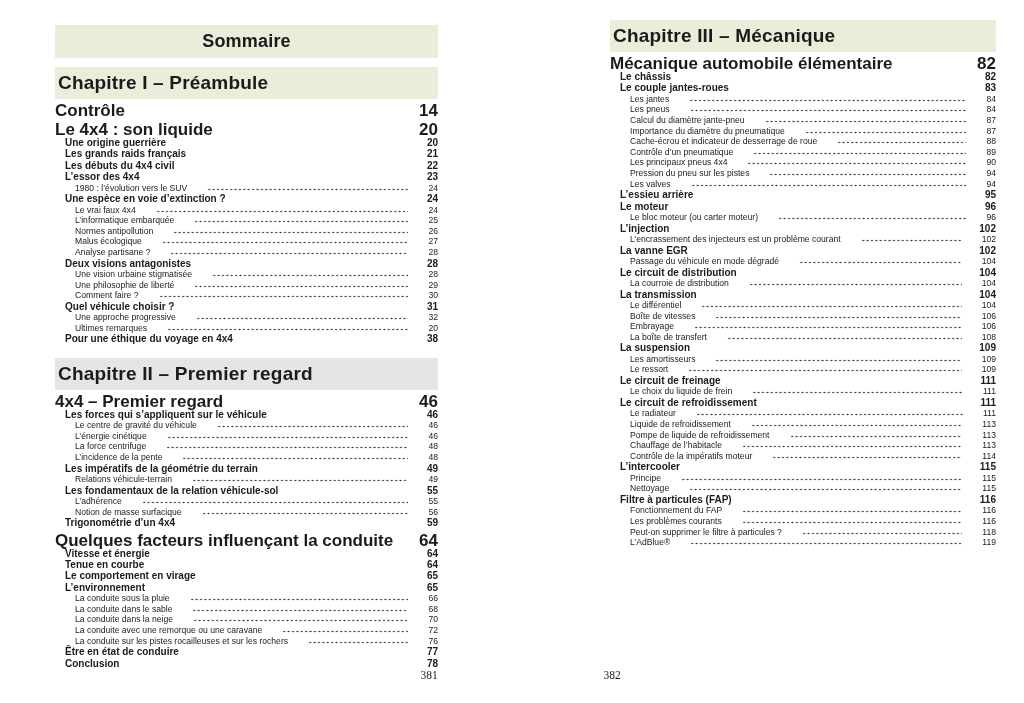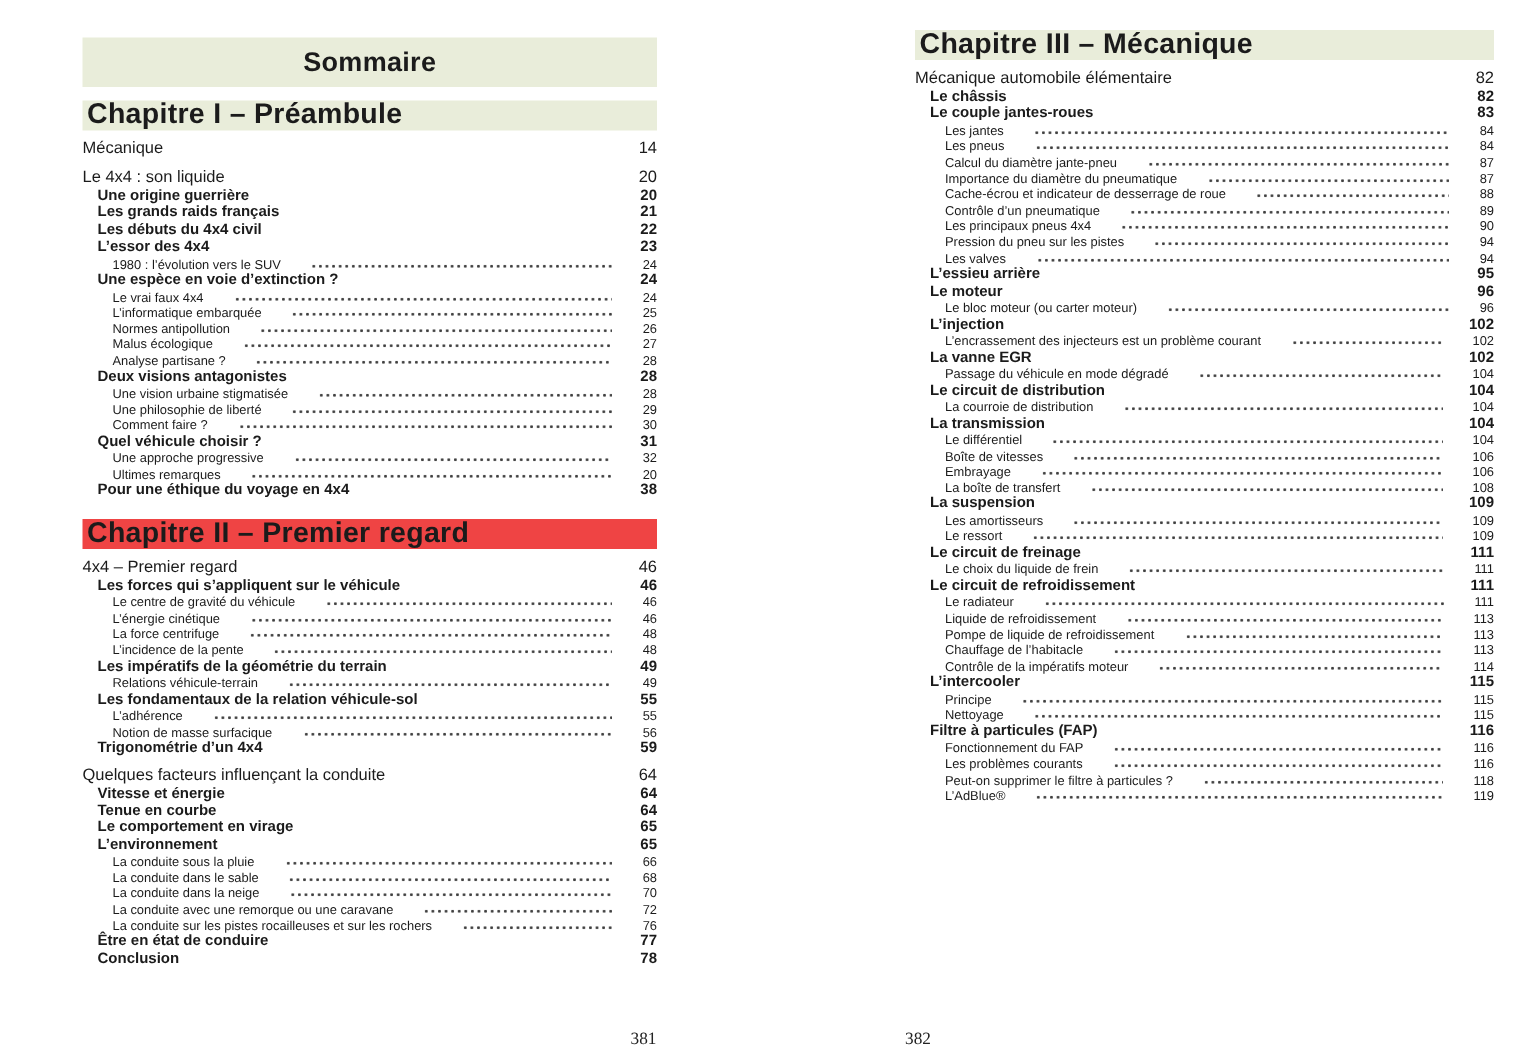--- a/index.html
+++ b/index.html
@@ -12,62 +12,62 @@
   #col-left{left:55px;width:383px;}
   #col-right{left:610px;width:386px;}
 
   .toc-band{
     margin-top:25px;height:33px;
     display:flex;align-items:center;justify-content:center;
     font-weight:bold;font-size:18px;letter-spacing:.2px;
     background:#e9edda;
   }
   .chapter-band{
-    height:20px;display:flex;align-items:center;
+    height:32px;display:flex;align-items:center;
     font-weight:bold;font-size:19px;letter-spacing:.2px;
     padding-left:3px;background:#e9edda;
   }
   #col-left .chapter:first-of-type .chapter-band{margin-top:9px;}
   #col-left .chapter + .chapter .chapter-band{margin-top:13px;}
   #col-right .chapter:first-of-type .chapter-band{margin-top:20px;}
 
   .entries{margin-top:4px;}
   .row{display:flex;align-items:baseline;}
   .row .lbl{white-space:nowrap;}
   .row .pg{white-space:nowrap;text-align:right;}
   .row .fill{flex:1;margin:0 4px 0 4px;min-width:8px;height:3px;}
 
-  .section{font-weight:normal;font-size:11px;line-height:14px;margin-top:5px;}
+  .section{font-weight:bold;font-size:17px;line-height:14px;margin-top:5px;}
   .sub1{font-weight:bold;font-size:10px;line-height:11.4px;}
   .sub1 .lbl{padding-left:10px;}
   .sub2{font-size:8.6px;line-height:10.6px;gap:16px;}
   .sub2 .lbl{padding-left:20px;}
   .sub2 .fill{
     background-image:radial-gradient(circle,#3f3f3f 0.8px,transparent 1.05px);
     background-size:4.4px 3px;background-repeat:repeat-x;background-position:0 100%;
   }
 
   .footer-num{
-    position:absolute;top:687px;transform:translateX(-50%);
+    position:absolute;top:669px;transform:translateX(-50%);
     font-family:"Liberation Serif","DejaVu Serif",serif;
     font-size:11.5px;color:#222;
   }
   #footer-left{left:429px;}
   #footer-right{left:612px;}
 </style>
 </head>
 <body style="color: rgb(27, 27, 27);">
 
 <div class="page-col" id="col-left">
   <div class="toc-band" style="background-color: rgb(233, 237, 218);">Sommaire</div>
 <section class="chapter">
       <div class="chapter-band" style="background-color: rgb(233, 237, 218);">Chapitre I – Préambule</div>
       <div class="entries">
         <div class="row section">
-          <span class="lbl">Mécanique</span>
+          <span class="lbl">Contrôle</span>
           <span class="fill"></span>
           <span class="pg">14</span>
         </div>
         <div class="row section">
           <span class="lbl">Le 4x4 : son liquide</span>
           <span class="fill"></span>
           <span class="pg">20</span>
         </div>
         <div class="row sub1">
           <span class="lbl">Une origine guerrière</span>
@@ -160,21 +160,21 @@
           <span class="pg">20</span>
         </div>
         <div class="row sub1">
           <span class="lbl">Pour une éthique du voyage en 4x4</span>
           <span class="fill"></span>
           <span class="pg">38</span>
         </div>
       </div>
     </section>
     <section class="chapter">
-      <div class="chapter-band" style="background-color: #ef4444;">Chapitre II – Premier regard</div>
+      <div class="chapter-band" style="background-color: #e5e5e5;">Chapitre II – Premier regard</div>
       <div class="entries">
         <div class="row section">
           <span class="lbl">4x4 – Premier regard</span>
           <span class="fill"></span>
           <span class="pg">46</span>
         </div>
         <div class="row sub1">
           <span class="lbl">Les forces qui s’appliquent sur le véhicule</span>
           <span class="fill"></span>
           <span class="pg">46</span>

